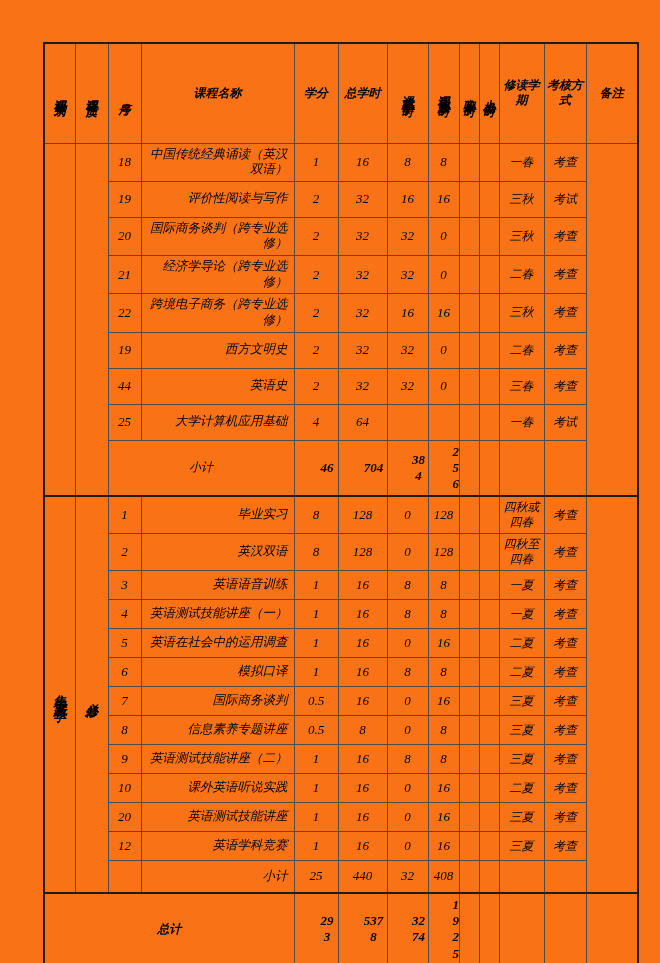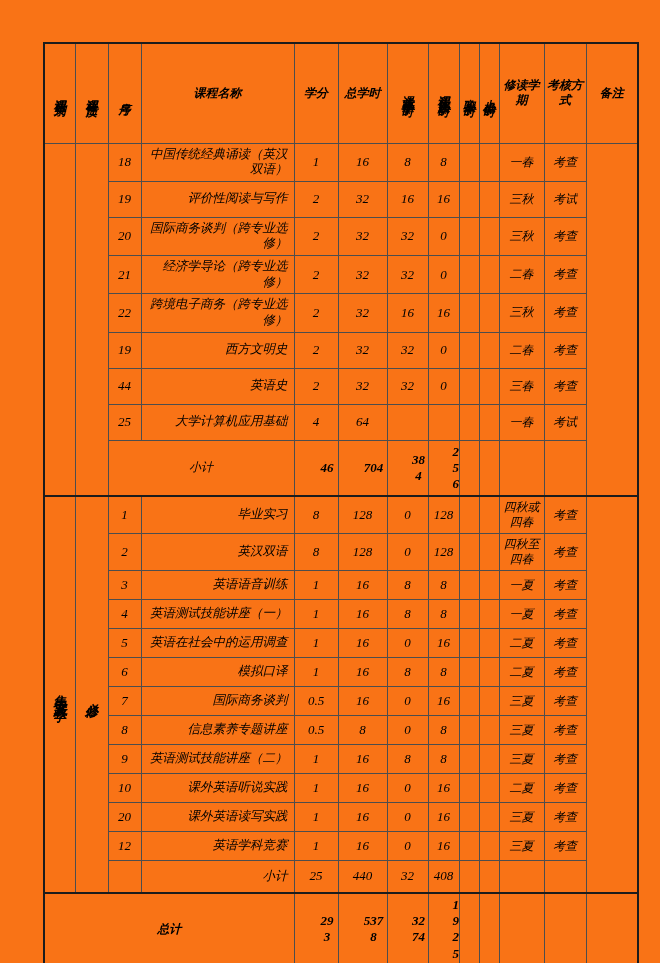--- a/index.html
+++ b/index.html
@@ -302,21 +302,21 @@
           <td class="num">16</td>
           <td class="num">0</td>
           <td class="num">16</td>
           <td></td>
           <td></td>
           <td>二夏</td>
           <td>考查</td>
         </tr>
         <tr class="s1">
           <td class="num">20</td>
-          <td class="name-cell">课外英语读写实践</td>
+          <td class="name-cell">英语测试技能讲座</td>
           <td class="num">1</td>
           <td class="num">16</td>
           <td class="num">0</td>
           <td class="num">16</td>
           <td></td>
           <td></td>
           <td>三夏</td>
           <td>考查</td>
         </tr>
         <tr class="s1">

